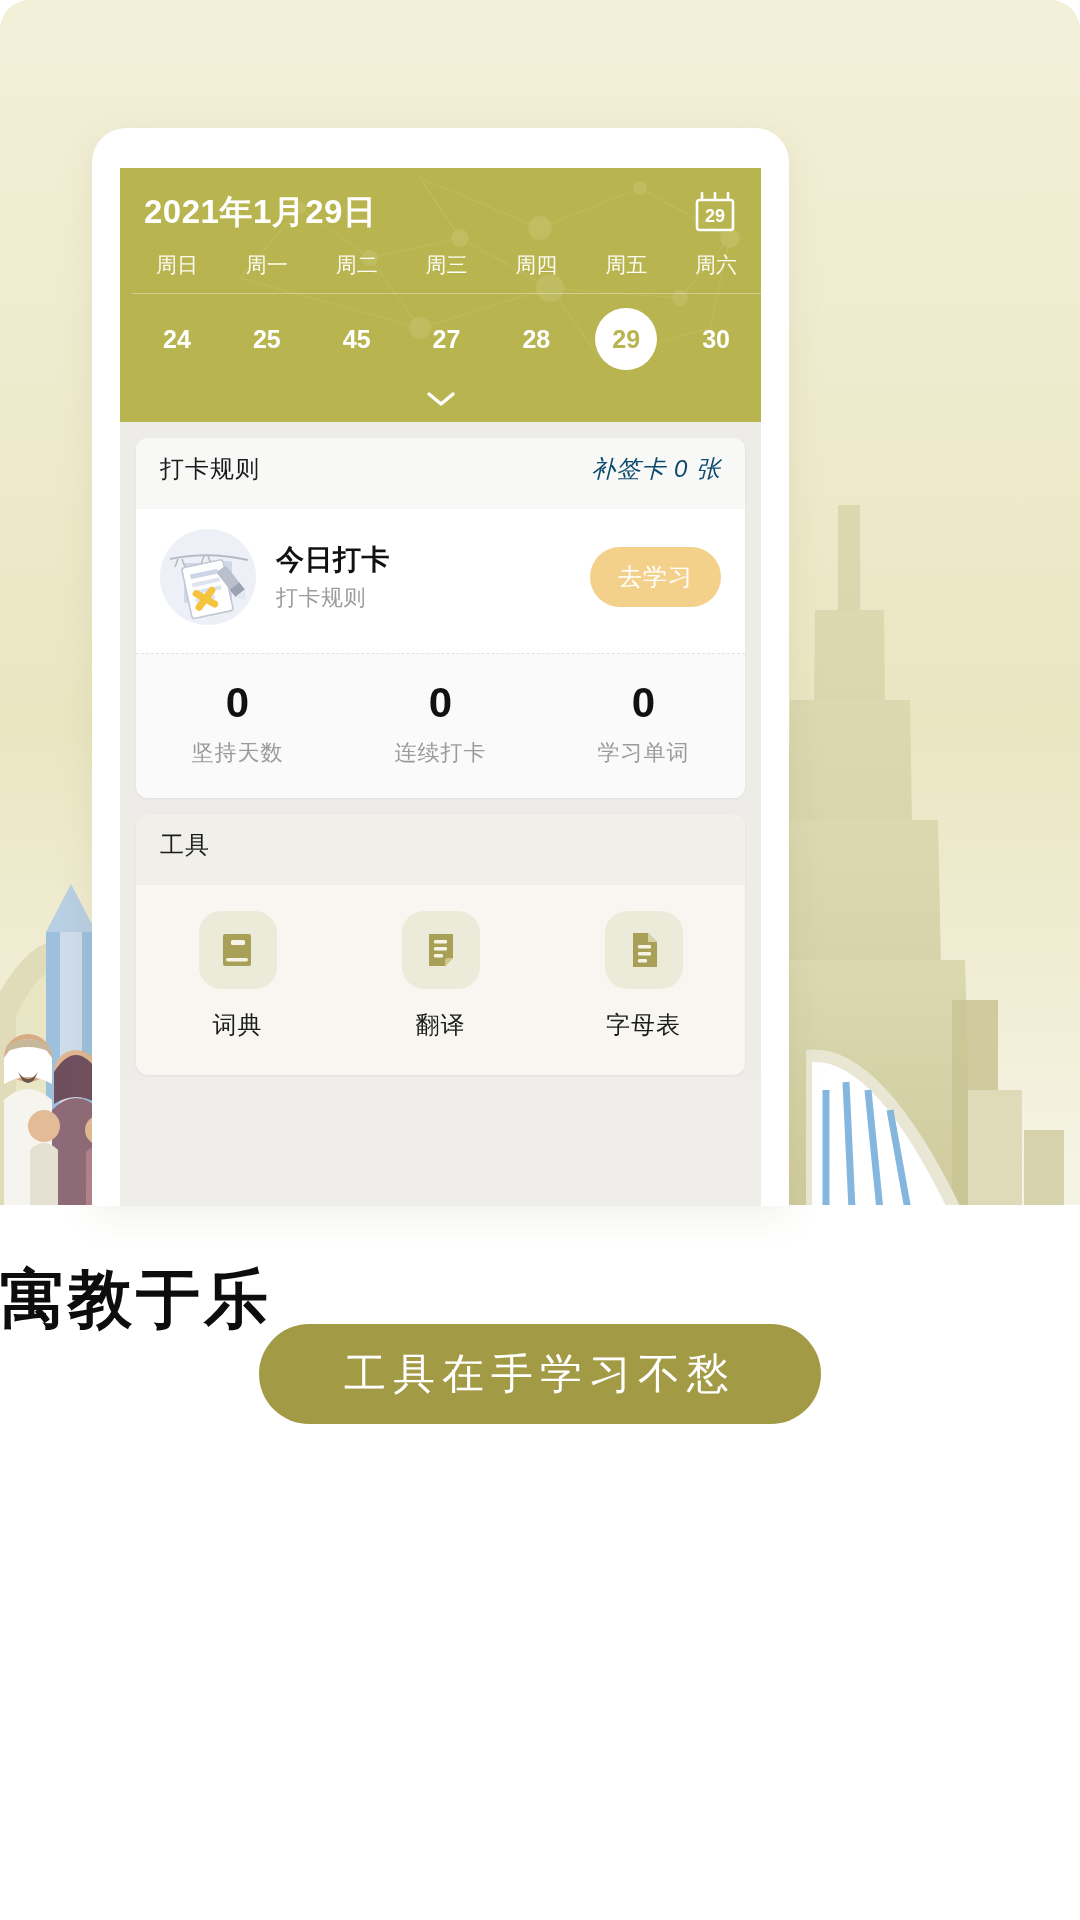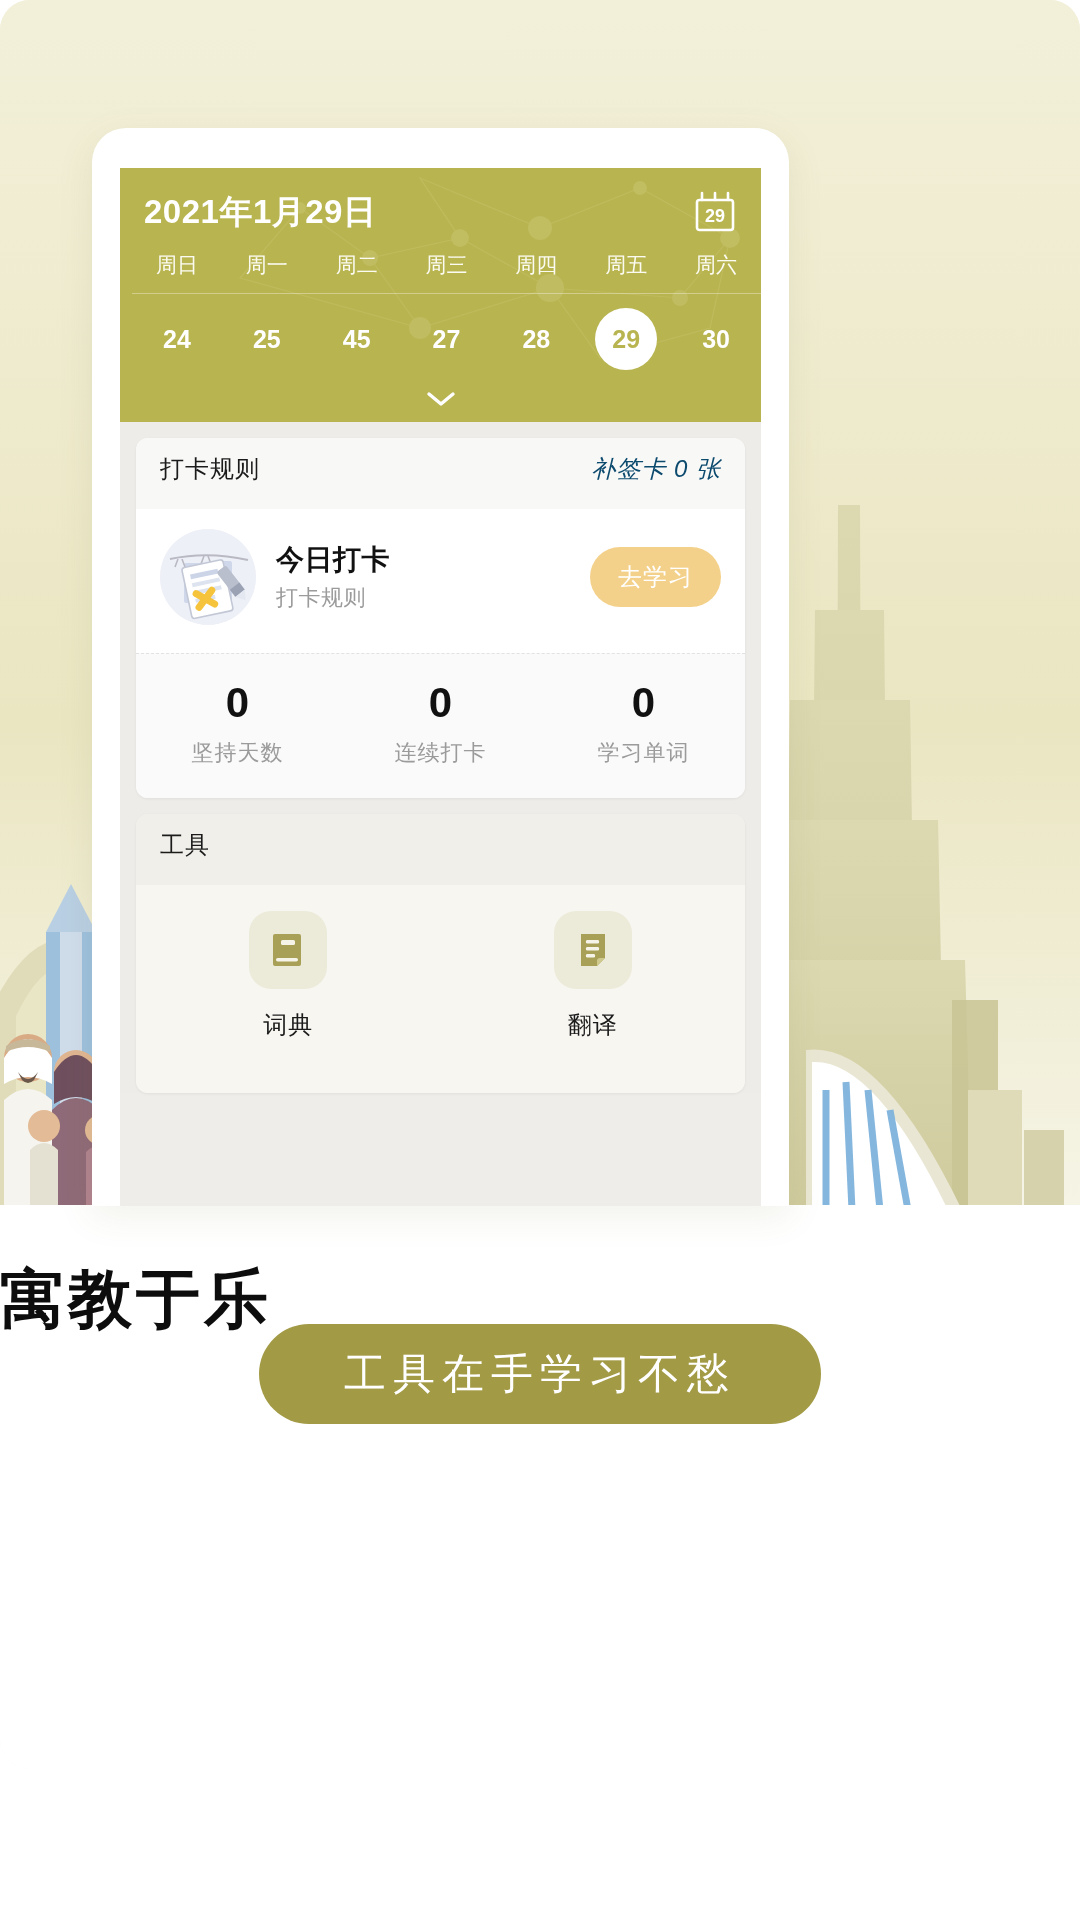--- a/index.html
+++ b/index.html
@@ -211,21 +211,21 @@
   .stat-label {
     font-size: 22px;
     color: #9b9b9b;
     margin-top: 12px;
     letter-spacing: 1px;
   }
 
   .tools-body {
     display: flex;
     background: #f7f6f1;
-    padding: 26px 0 52px 0;
+    padding: 26px 0 34px 0;
   }
   .tool { flex: 1 1 0; text-align: center; }
   .tool-ico {
     width: 78px; height: 78px;
     margin: 0 auto;
     border-radius: 22px;
     background: #ecead9;
     display: flex;
     align-items: center;
     justify-content: center;
@@ -503,20 +503,32 @@
                   <path d="M9 5 h24 v24 l-8 8 h-16 z" fill="#a8a057"></path>
                   <path d="M33 29 h-5 a3 3 0 0 0 -3 3 v5 z" fill="#cfc98e"></path>
                   <rect x="14" y="11" width="13" height="3.6" rx="1.3" fill="#f6f4e9"></rect>
                   <rect x="14" y="18" width="13" height="3.6" rx="1.3" fill="#f6f4e9"></rect>
                   <rect x="14" y="25" width="9" height="3.6" rx="1.3" fill="#f6f4e9"></rect>
                 </svg>
               </div>
               <div class="tool-label">翻译</div>
             </div>
 
+            <div class="tool">
+              <div class="tool-ico">
+                <svg viewBox="0 0 42 42" aria-hidden="true">
+                  <path d="M10 4 h15 l9 9 v25 a0 0 0 0 1 0 0 h-24 z" fill="#a8a057"></path>
+                  <path d="M25 4 l9 9 h-9 z" fill="#d7d2a4"></path>
+                  <rect x="15" y="16" width="13" height="3.4" rx="1.2" fill="#f6f4e9"></rect>
+                  <rect x="15" y="23" width="13" height="3.4" rx="1.2" fill="#f6f4e9"></rect>
+                  <rect x="15" y="30" width="9" height="3.4" rx="1.2" fill="#f6f4e9"></rect>
+                </svg>
+              </div>
+              <div class="tool-label">字母表</div>
+            </div>
 
           </div>
         </div>
       </div>
     </div>
   </div>
 
   <div class="headline">寓教于乐</div>
   <button class="cta">工具在手学习不愁</button>
 

